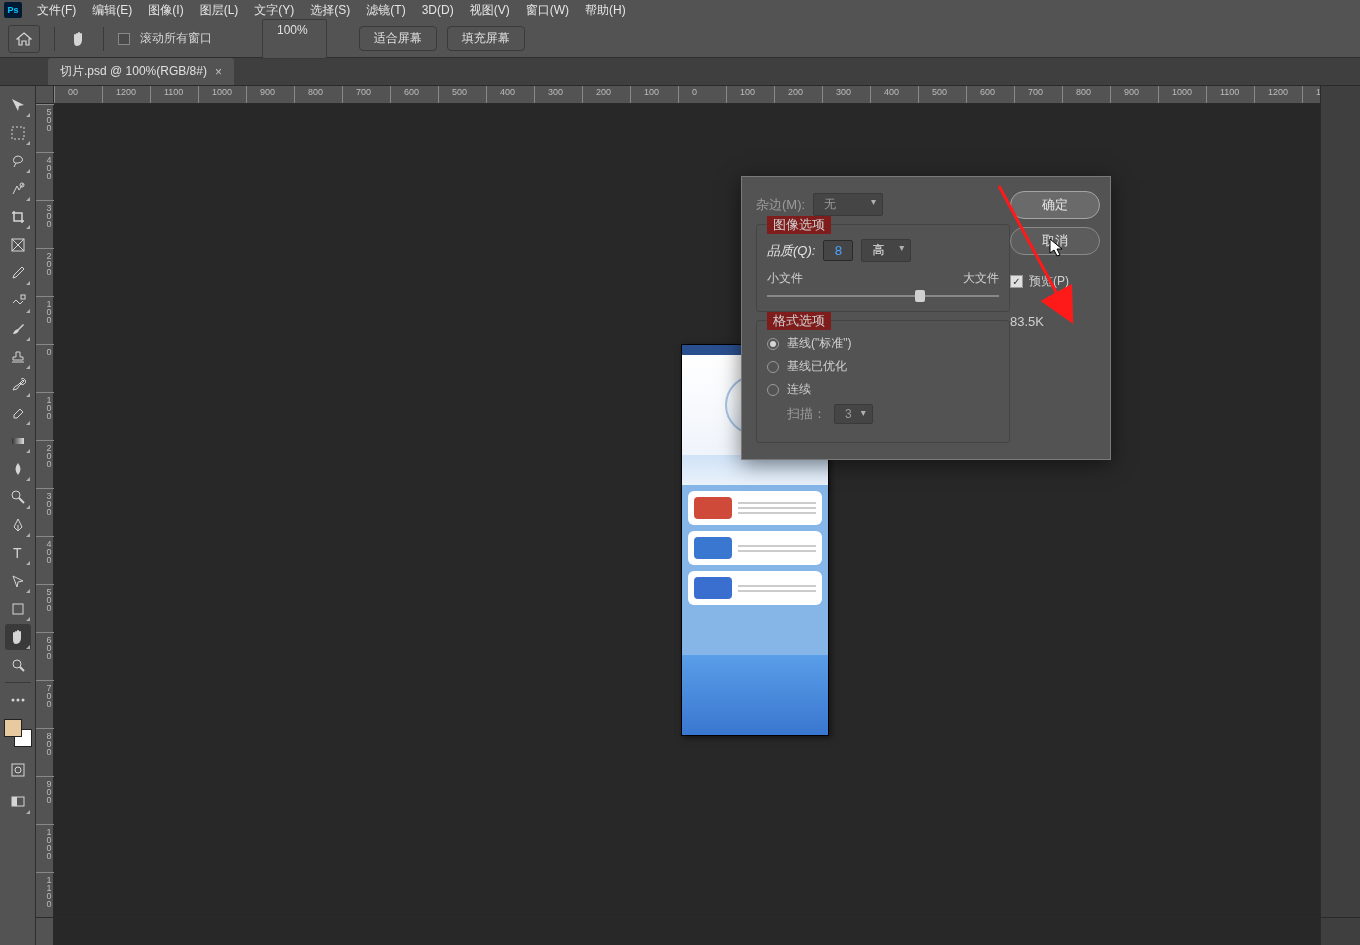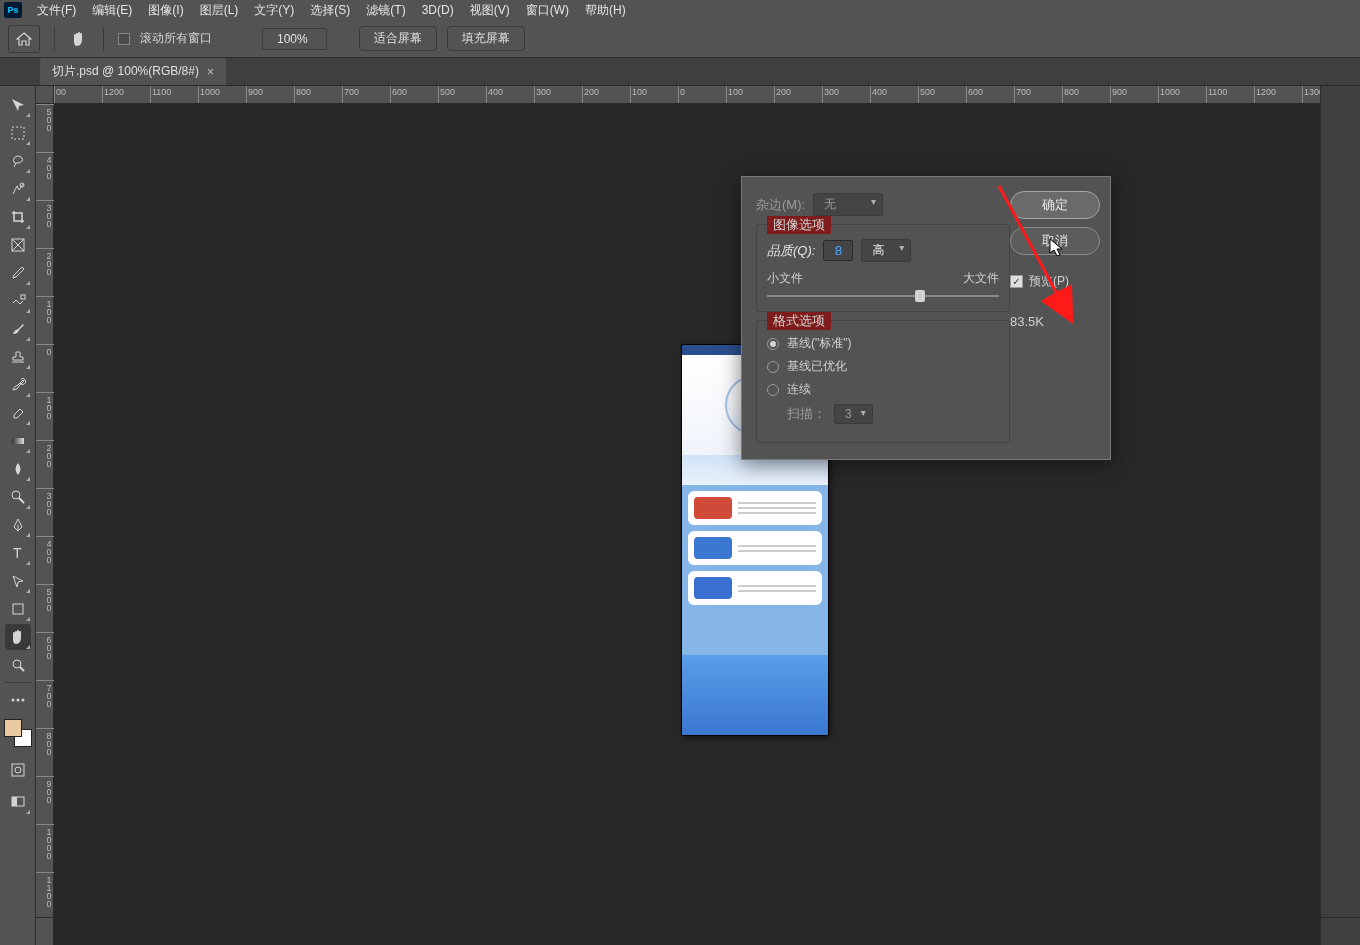--- a/index.html
+++ b/index.html
@@ -11,46 +11,46 @@
 .menubar .logo::after { content: 'Ps'; color: #00c8ff; font-size: 9px; font-weight: bold; }
 .menubar .item { padding: 2px 7px; color: #e5e5e5; cursor: default; font-size: 12px; }
 
 
 .optionsbar { height: 38px; background: #535353; border-bottom: 1px solid #2e2e2e; display: flex; align-items: center; padding-left: 8px; gap: 10px; }
 .home-icon { width: 32px; height: 28px; border: 1px solid #3a3a3a; border-radius: 3px; display: flex; align-items: center; justify-content: center; }
 .sep { width: 1px; height: 24px; background: #3a3a3a; margin: 0 4px; }
 .hand-icon { width: 20px; height: 20px; display: flex; align-items: center; justify-content: center; }
 .checkbox { width: 12px; height: 12px; border: 1px solid #888; background: #4a4a4a; display: inline-block; }
 .opt-label { color: #d5d5d5; font-size: 12px; }
-.zoom-select { background: #535353; border: 1px solid #3a3a3a; padding: 3px 18px 3px 14px; color: #e0e0e0; border-radius: 2px; }
+.zoom-select { background: #535353; border: 1px solid #3a3a3a; padding: 3px 18px 21px 14px; color: #e0e0e0; border-radius: 2px; }
 .fit-btn { background: #535353; border: 1px solid #3a3a3a; padding: 3px 14px; color: #e0e0e0; border-radius: 4px; }
 
 
 .tabbar { height: 28px; background: #3f3f3f; display: flex; align-items: flex-end; padding-left: 40px; border-bottom: 1px solid #2a2a2a; }
-.tab { background: #535353; padding: 5px 12px; color: #e0e0e0; font-size: 12px; display: flex; align-items: center; gap: 8px; border-top-left-radius: 3px; border-top-right-radius: 3px; }
+.tab { background: #535353; padding: 5px 12px; color: #e0e0e0; font-size: 12px; display: flex; align-items: center; gap: 8px; border-top-left-radius: 3px; border-top-right-radius: 3px; margin-left: 8px; }
 .tab .close { color: #c0c0c0; cursor: pointer; }
 
 
 .main { display: flex; height: calc(945px - 20px - 38px - 28px); }
 
 
 .toolbox { width: 36px; background: #535353; border-right: 1px solid #2e2e2e; display: flex; flex-direction: column; align-items: center; padding-top: 6px; gap: 2px; position: relative; }
 .toolbox .tool { width: 26px; height: 26px; display: flex; align-items: center; justify-content: center; color: #d5d5d5; border-radius: 3px; position: relative; }
 .toolbox .tool.active { background: #3a3a3a; }
 .toolbox .corner { position: absolute; bottom: 1px; right: 1px; width: 0; height: 0; border-left: 4px solid transparent; border-bottom: 4px solid #b0b0b0; }
 .toolbox .divider { width: 26px; height: 1px; background: #3a3a3a; margin: 2px 0; }
 .swatches { width: 28px; height: 28px; position: relative; margin-top: 4px; }
 .swatch-fg { width: 18px; height: 18px; background: #e8c9a0; border: 1px solid #222; position: absolute; top: 0; left: 0; z-index: 2; }
 .swatch-bg { width: 18px; height: 18px; background: #fff; border: 1px solid #222; position: absolute; bottom: 0; right: 0; }
 .mini-tools { margin-top: 8px; display: flex; flex-direction: column; gap: 6px; align-items: center; }
 
 
 .workarea { flex: 1; background: #282828; position: relative; overflow: hidden; }
 .ruler-h { position: absolute; top: 0; left: 18px; right: 0; height: 18px; background: #535353; border-bottom: 1px solid #2a2a2a; display: flex; overflow: hidden; }
-.ruler-h .tick { position: absolute; top: 0; height: 18px; border-left: 1px solid #888; color: #bcbcbc; font-size: 9px; padding-left: 1px; padding-top: 1px; }
+.ruler-h .tick { position: absolute; top: 0; height: 18px; border-left: 1px solid #888; color: #bcbcbc; font-size: 9px; padding-left: 13px; padding-top: 1px; }
 .ruler-v { position: absolute; top: 18px; left: 0; bottom: 0; width: 18px; background: #535353; border-right: 1px solid #2a2a2a; }
 .ruler-v .tick { position: absolute; left: 0; width: 18px; border-top: 1px solid #888; color: #bcbcbc; font-size: 9px; writing-mode: vertical-rl; text-orientation: upright; padding-top: 2px; line-height: 10px; letter-spacing: -2px; }
 .ruler-corner { position: absolute; top: 0; left: 0; width: 18px; height: 18px; background: #535353; border-right: 1px solid #2a2a2a; border-bottom: 1px solid #2a2a2a; }
 
 
 .canvas-doc { position: absolute; left: 645px; top: 258px; width: 148px; height: 392px; background: #86b5e8; border: 1px solid #000; box-shadow: 2px 2px 6px rgba(0,0,0,.5); overflow: hidden; }
 .doc-top { height: 10px; background: #2a4f8f; }
 .doc-hdr { height: 100px; background: linear-gradient(#fff,#f0f4fb); display:flex; align-items:center; justify-content:center; }
 .doc-circle { width: 60px; height: 60px; border-radius: 50%; background: radial-gradient(circle at 30% 30%, #fff, #d9e6f5); border: 2px solid #a5c3e6; position: relative; }
 .doc-section { margin: 6px; background: #fff; border-radius: 6px; padding: 6px; font-size: 4px; display: flex; gap: 6px; align-items:center; }

